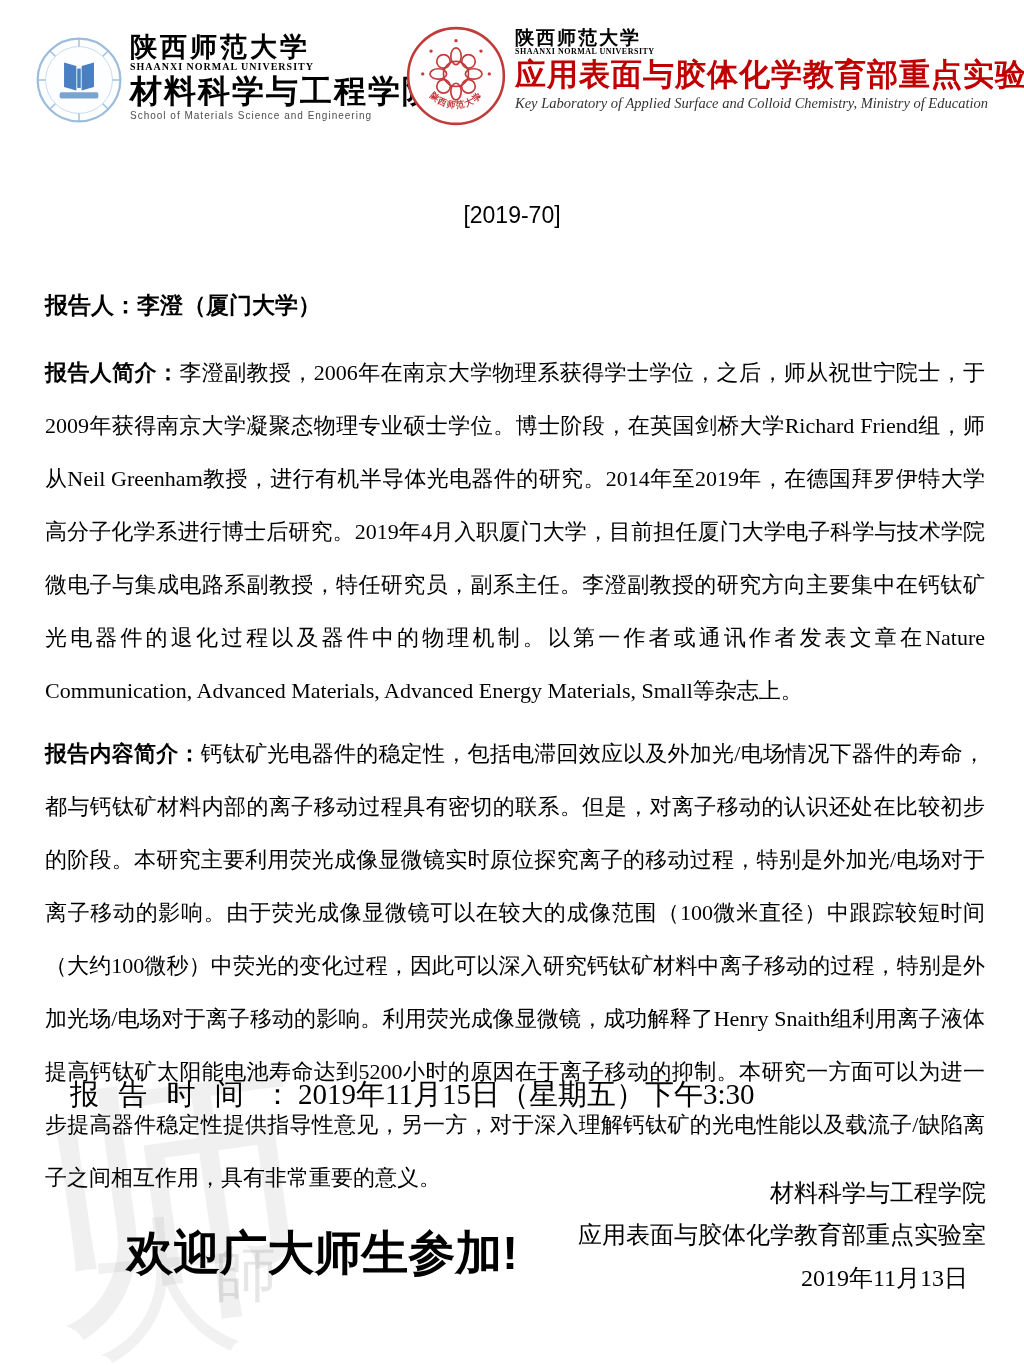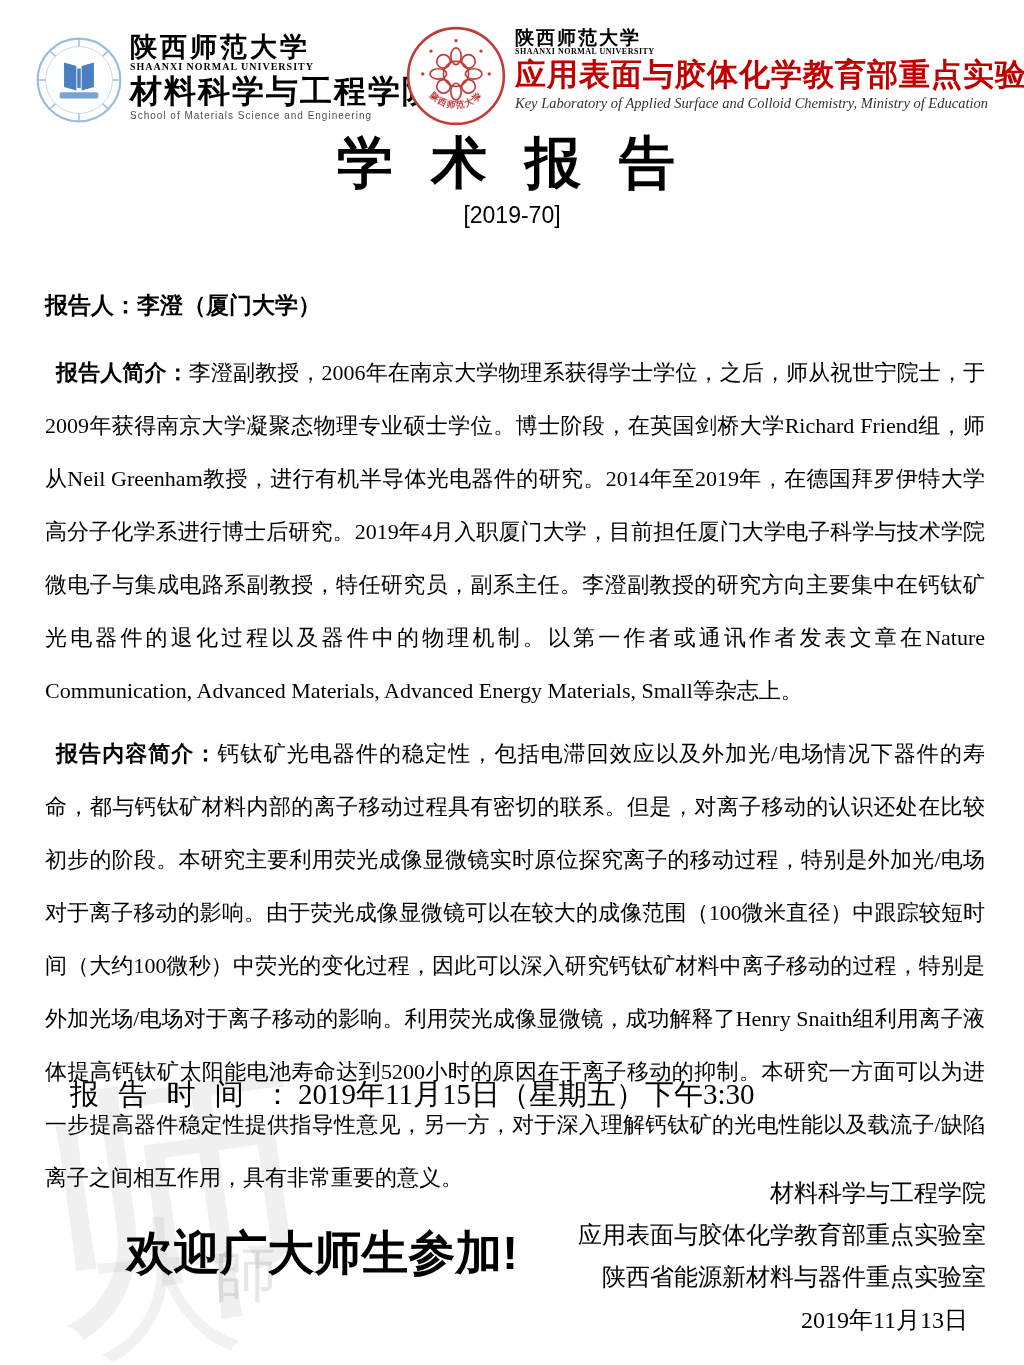--- a/index.html
+++ b/index.html
@@ -38,21 +38,21 @@
   
   .title  { position:absolute; top:126px; left:0; width:100%; text-align:center;
             font-size:56px; font-weight:bold; letter-spacing:12px; }
   .number { position:absolute; top:202px; left:0; width:100%; text-align:center;
             font-family:Liberation Sans, sans-serif; font-size:23px; }
 
   
   .body { position:absolute; top:274px; left:45px; width:940px; }
   .info-line { font-size:23px; font-weight:bold; margin:16px 0 25px 0; }
   .para { font-size:22px; line-height:53px; text-align:justify; margin:0 0 10px 0; }
-  .para .lbl { font-weight:bold;margin-left:11px; }
+  .para .lbl { font-weight:bold; }
 
   
   .schedule { position:absolute; top:1068px; left:38px; }
   .sched-line { font-size:29px; font-weight:normal; line-height:53px; white-space:nowrap;margin-left:32px; }
   .sched-line .slbl { letter-spacing:6px; }
 
   
   .welcome { position:absolute; top:1222px; left:92px; width:460px; text-align:center;
              font-family:"Liberation Sans", sans-serif; font-size:47px; font-weight:600; }
   .signatures { position:absolute; top:1172px; right:38px; text-align:right; font-size:24px; }
@@ -137,35 +137,33 @@
     </svg>
   </div>
 
   <div class="head-right z">
     <div class="cal-cn-sm">陕西师范大学</div>
     <div class="en-micro">SHAANXI NORMAL UNIVERSITY</div>
     <div class="lab-cn" style="color:#c00000;">应用表面与胶体化学教育部重点实验室</div>
     <div class="lab-en">Key Laboratory of Applied Surface and Colloid Chemistry, Ministry of Education</div>
   </div>
 
-  <div class="title z">学 术 报 告</div>
   <div class="number z">[2019-70]</div>
 
   <div class="body z">
     <p class="info-line"><span>报告人：</span><span>李澄（厦门大学）</span></p>
     <p class="para"><span class="lbl">报告人简介：</span><span>李澄副教授，2006年在南京大学物理系获得学士学位，之后，师从祝世宁院士，于2009年获得南京大学凝聚态物理专业硕士学位。博士阶段，在英国剑桥大学Richard Friend组，师从Neil Greenham教授，进行有机半导体光电器件的研究。2014年至2019年，在德国拜罗伊特大学高分子化学系进行博士后研究。2019年4月入职厦门大学，目前担任厦门大学电子科学与技术学院微电子与集成电路系副教授，特任研究员，副系主任。李澄副教授的研究方向主要集中在钙钛矿光电器件的退化过程以及器件中的物理机制。以第一作者或通讯作者发表文章在Nature Communication, Advanced Materials, Advanced Energy Materials, Small等杂志上。</span></p>
     <p class="para"><span class="lbl">报告内容简介：</span><span>钙钛矿光电器件的稳定性，包括电滞回效应以及外加光/电场情况下器件的寿命，都与钙钛矿材料内部的离子移动过程具有密切的联系。但是，对离子移动的认识还处在比较初步的阶段。本研究主要利用荧光成像显微镜实时原位探究离子的移动过程，特别是外加光/电场对于离子移动的影响。由于荧光成像显微镜可以在较大的成像范围（100微米直径）中跟踪较短时间（大约100微秒）中荧光的变化过程，因此可以深入研究钙钛矿材料中离子移动的过程，特别是外加光场/电场对于离子移动的影响。利用荧光成像显微镜，成功解释了Henry Snaith组利用离子液体提高钙钛矿太阳能电池寿命达到5200小时的原因在于离子移动的抑制。本研究一方面可以为进一步提高器件稳定性提供指导性意见，另一方，对于深入理解钙钛矿的光电性能以及载流子/缺陷离子之间相互作用，具有非常重要的意义。</span></p>
   </div>
 
   <div class="schedule z">
     <div class="sched-line"><span class="slbl">报 告 时 间 ：</span><span>2019年11月15日（星期五）下午3:30</span></div>
   </div>
 
   <div class="welcome z">欢迎广大师生参加!</div>
 
   <div class="signatures z">
     <div class="sig-line">材料科学与工程学院</div>
     <div class="sig-line">应用表面与胶体化学教育部重点实验室</div>
-    <div class="sig-line">陕西省能源新材料与器件重点实验室</div>
     <div class="sig-line sig-date">2019年11月13日</div>
   </div>
 
 </div>
 
 </body></html>

